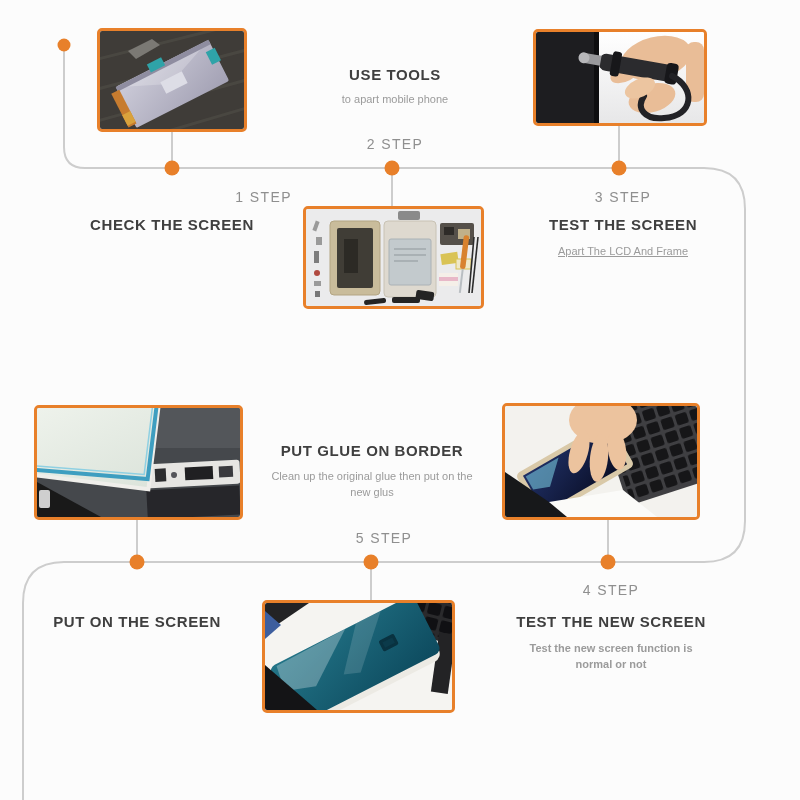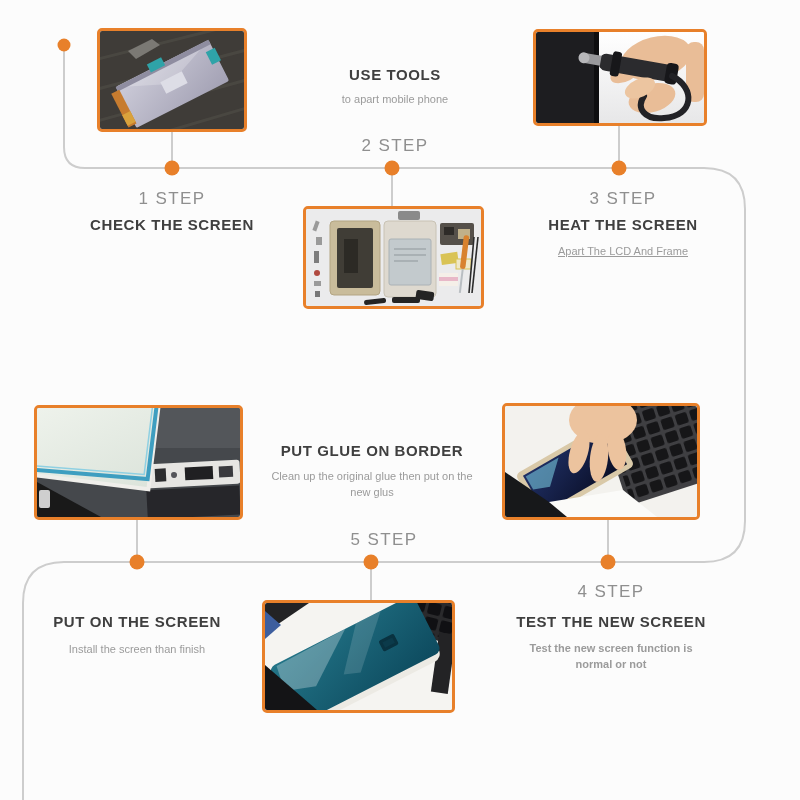--- a/index.html
+++ b/index.html
@@ -2,25 +2,25 @@
 <html><head>
 <meta charset="utf-8">
 <style>
   html,body{margin:0;padding:0;background:#ffffff;}
   .canvas{position:relative;width:800px;height:800px;background:#fcfcfc;
           font-family:"Liberation Sans",sans-serif;overflow:hidden;}
   svg.lines{position:absolute;left:0;top:0;}
   .photo{position:absolute;margin:0;border:3px solid #e8802a;border-radius:5px;
          overflow:hidden;box-sizing:border-box;background:#fff;padding:0;}
   .photo svg{display:block;}
-  .lab{position:absolute;text-align:center;font-size:17px;letter-spacing:1.4px;color:#8f8f8f;}
+  .lab{position:absolute;text-align:center;font-size:14px;letter-spacing:1.4px;color:#8f8f8f;}
   .ttl{position:absolute;text-align:center;font-size:15px;font-weight:bold;letter-spacing:.6px;color:#3f3f3f;}
   .dsc{position:absolute;text-align:center;font-size:11px;line-height:16px;color:#9b9b9b;}
 
-  #t1-label{left:52px;top:189px;width:240px;}
+  #t1-label{left:52px;top:189px;width:240px;text-align:right;}
   #t1-title{left:52px;top:216px;width:240px;}
   #t1-desc {left:77px;top:243px;width:190px;}
 
   #t2-title{left:275px;top:66px;width:240px;}
   #t2-desc {left:275px;top:91px;width:240px;}
   #t2-label{left:275px;top:136px;width:240px;}
 
   #t3-label{left:503px;top:189px;width:240px;}
   #t3-title{left:503px;top:216px;width:240px;}
   #t3-desc {left:503px;top:243px;width:240px;text-decoration:underline;}
@@ -274,27 +274,26 @@
   </figure>
 
   <div class="ttl" id="t2-title">USE TOOLS</div>
   <div class="dsc" id="t2-desc">to apart mobile phone</div>
   <div class="lab" id="t2-label">2 STEP</div>
 
   <div class="lab" id="t1-label">1 STEP</div>
   <div class="ttl" id="t1-title">CHECK THE SCREEN</div>
 
   <div class="lab" id="t3-label">3 STEP</div>
-  <div class="ttl" id="t3-title">HEAT THE SCREEN</div>
+  <div class="ttl" id="t3-title">TEST THE SCREEN</div>
   <div class="dsc" id="t3-desc">Apart The LCD And Frame</div>
 
   <div class="ttl" id="t5-title">PUT GLUE ON BORDER</div>
   <div class="dsc" id="t5-desc">Clean up the original glue then put on the new glus</div>
   <div class="lab" id="t5-label">5 STEP</div>
 
   <div class="ttl" id="t6-title">PUT ON THE SCREEN</div>
-  <div class="dsc" id="t6-desc">Install the screen than finish</div>
 
   <div class="lab" id="t4-label">4 STEP</div>
   <div class="ttl" id="t4-title">TEST THE NEW SCREEN</div>
   <div class="dsc" id="t4-desc">Test the new screen function is normal or not</div>
 
 </div>
 
 </body></html>

